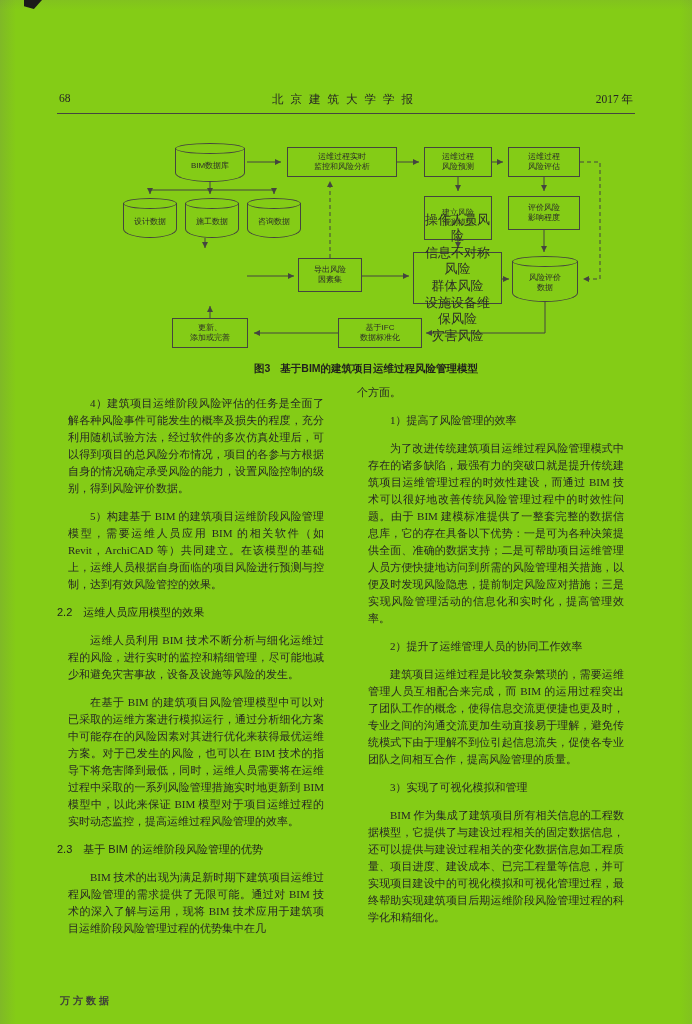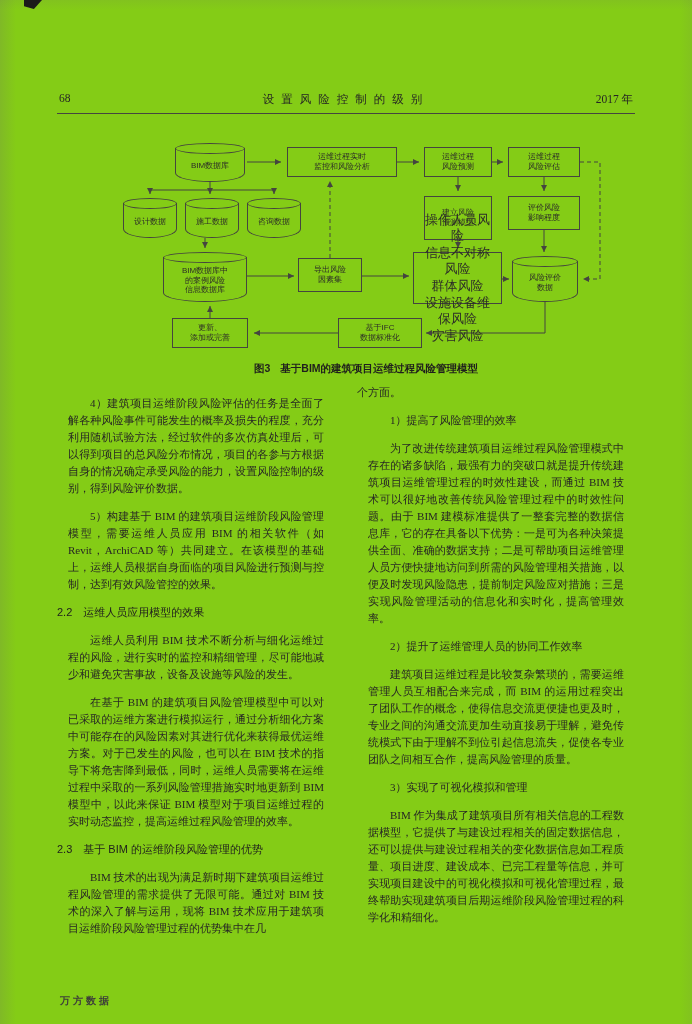--- a/index.html
+++ b/index.html
@@ -70,21 +70,21 @@
 </style>
 </head>
 <body>
 
 <div class="page">
 
   <div class="artifact"></div>
 
   <div class="header">
     <span class="pageno">68</span>
-    <span class="jtitle">设置风险控制的级别</span>
+    <span class="jtitle">北京建筑大学学报</span>
     <span class="year">2017 年</span>
   </div>
 
   <div class="figure">
 
     <svg class="connectors" width="500" height="212">
       <defs>
         <marker id="arr" markerWidth="7" markerHeight="7" refX="6" refY="3" orient="auto">
           <path d="M0,0L6,3L0,6Z" fill="#45453f"></path>
         </marker>
@@ -126,27 +126,20 @@
     </div>
     <div class="cyl" style="left:72px;top:58px;width:54px;height:40px">
       <div class="cyl-top"></div>
       <div class="cyl-body"></div>
       <div class="cyl-label">施工数据</div>
     </div>
     <div class="cyl" style="left:134px;top:58px;width:54px;height:40px">
       <div class="cyl-top"></div>
       <div class="cyl-body"></div>
       <div class="cyl-label">咨询数据</div>
-    </div>
-    <div class="cyl" style="left:50px;top:112px;width:84px;height:50px">
-      <div class="cyl-top"></div>
-      <div class="cyl-body"></div>
-      <div class="cyl-label">BIM数据库中
-的案例风险
-信息数据库</div>
     </div>
     <div class="cyl" style="left:399px;top:116px;width:66px;height:46px">
       <div class="cyl-top"></div>
       <div class="cyl-body"></div>
       <div class="cyl-label">风险评价
 数据</div>
     </div>
 
     <div class="node" style="left:174px;top:7px;width:110px;height:30px">运维过程实时
 监控和风险分析</div>

